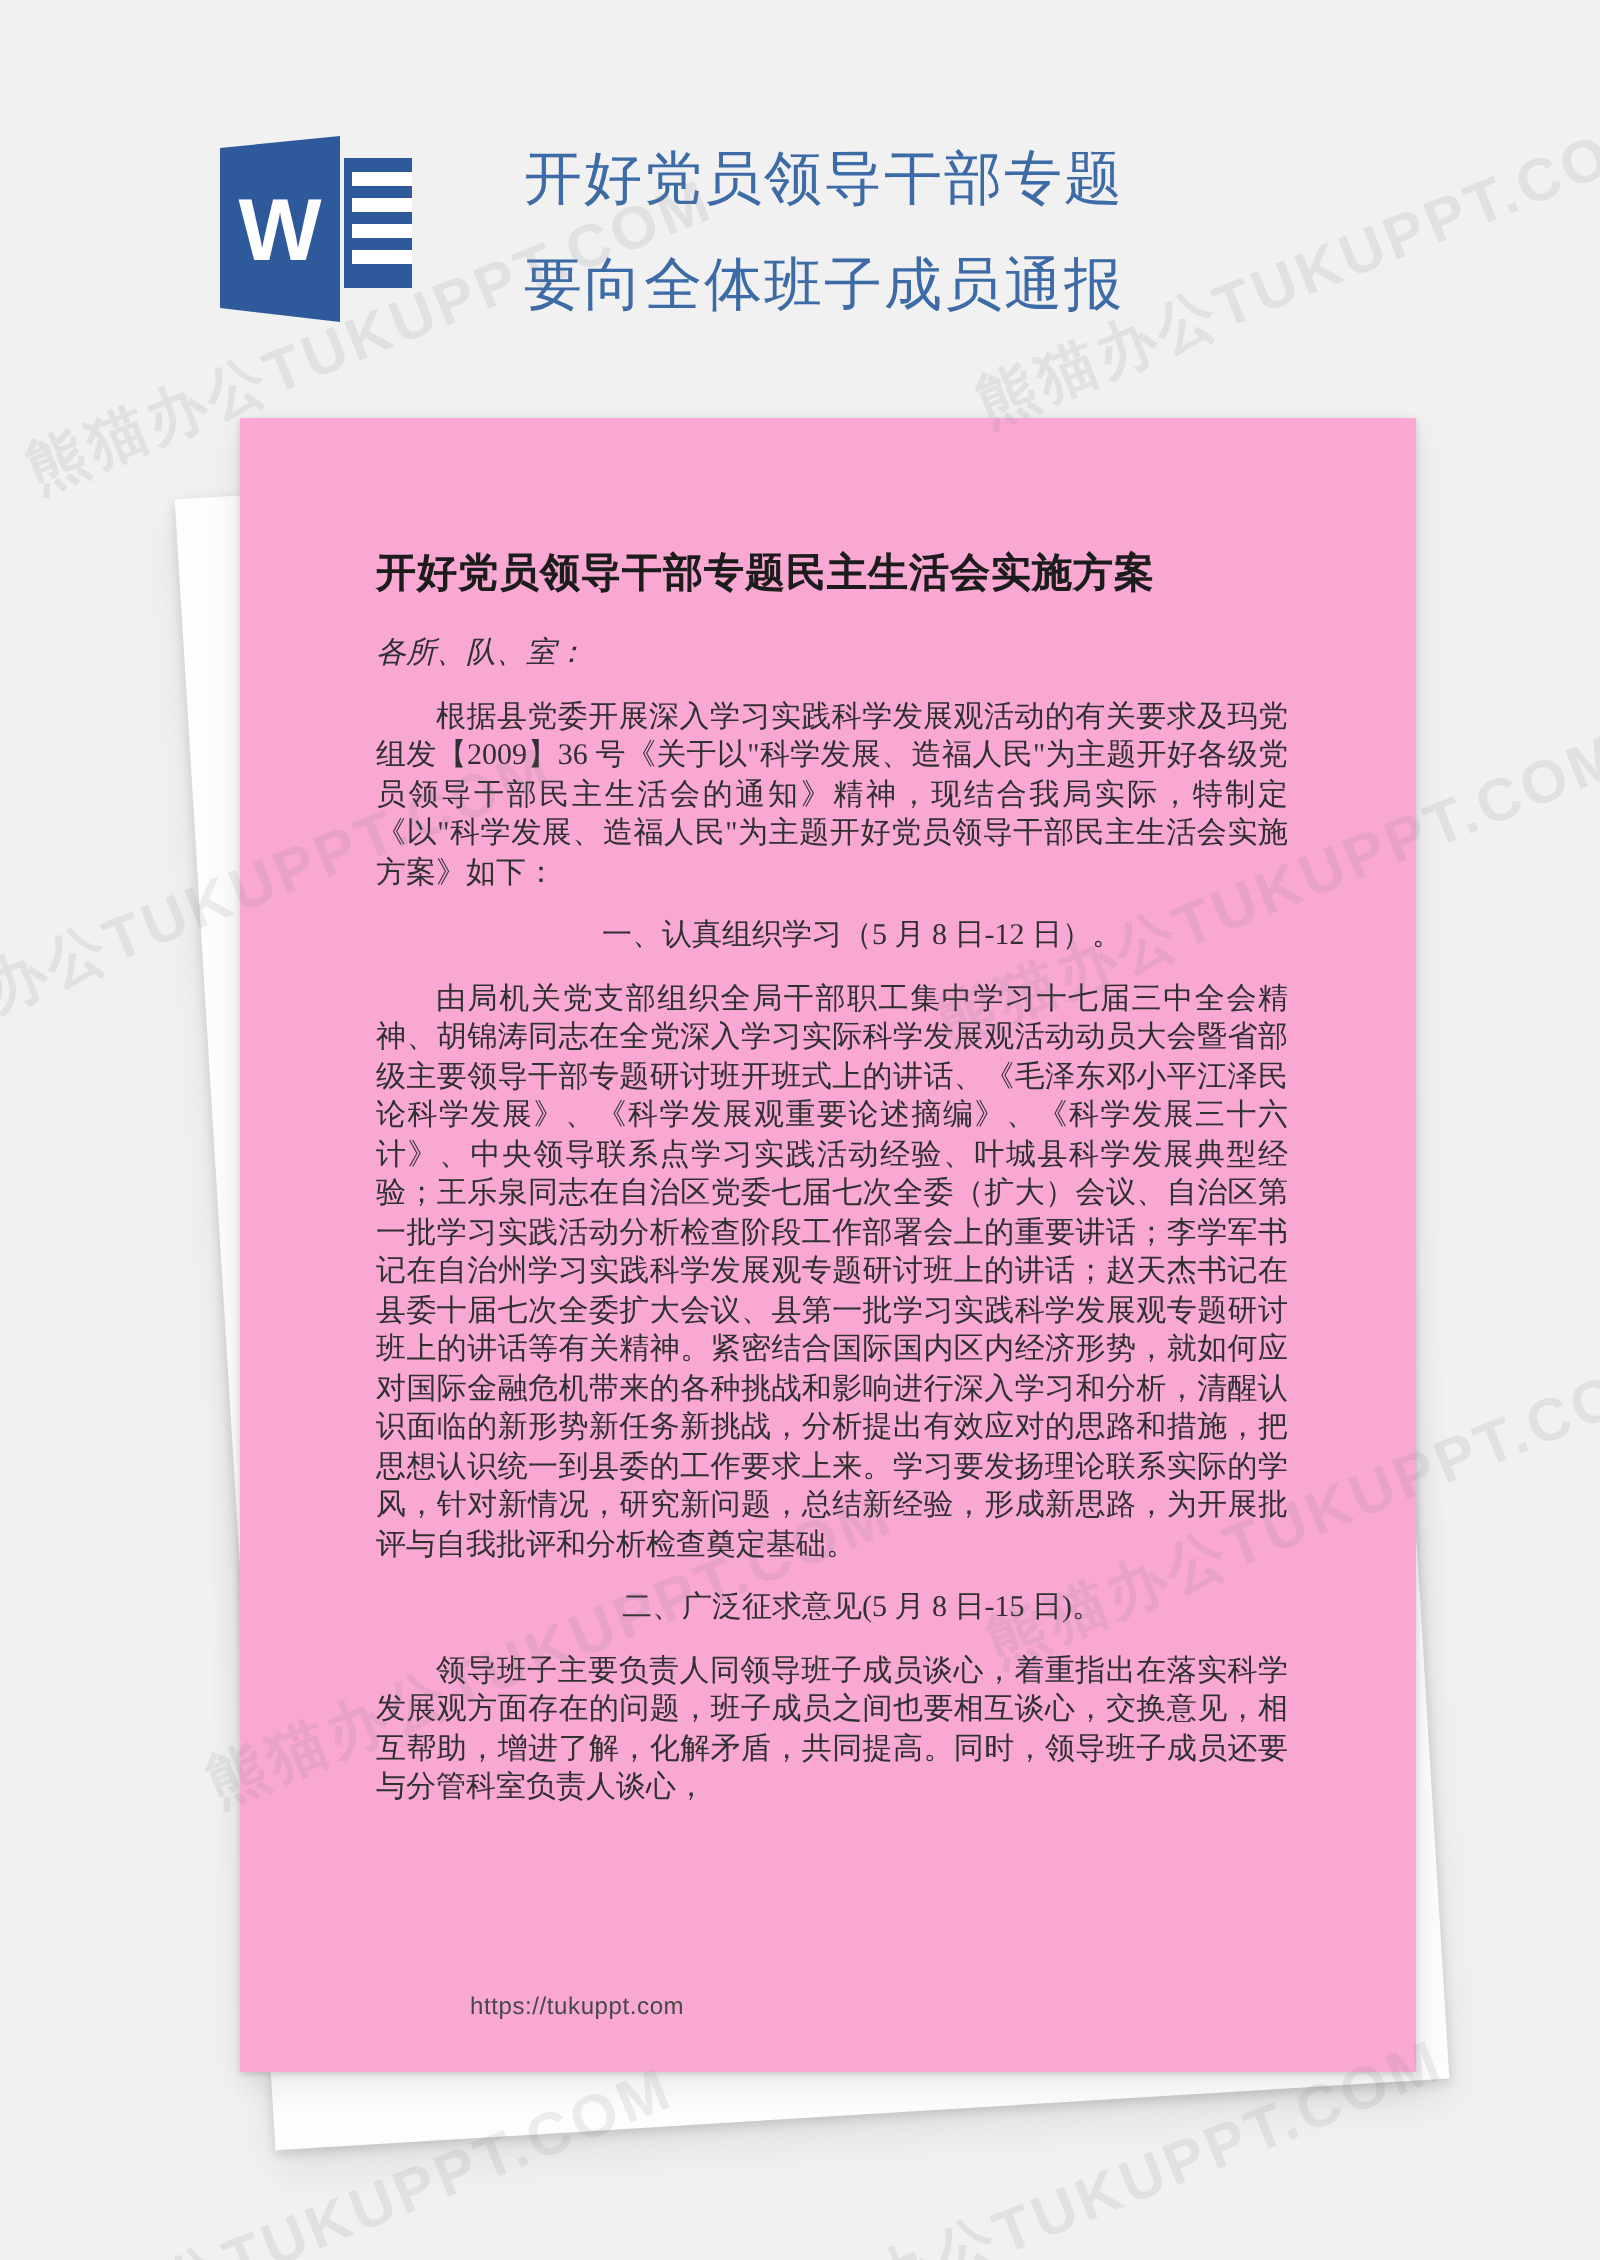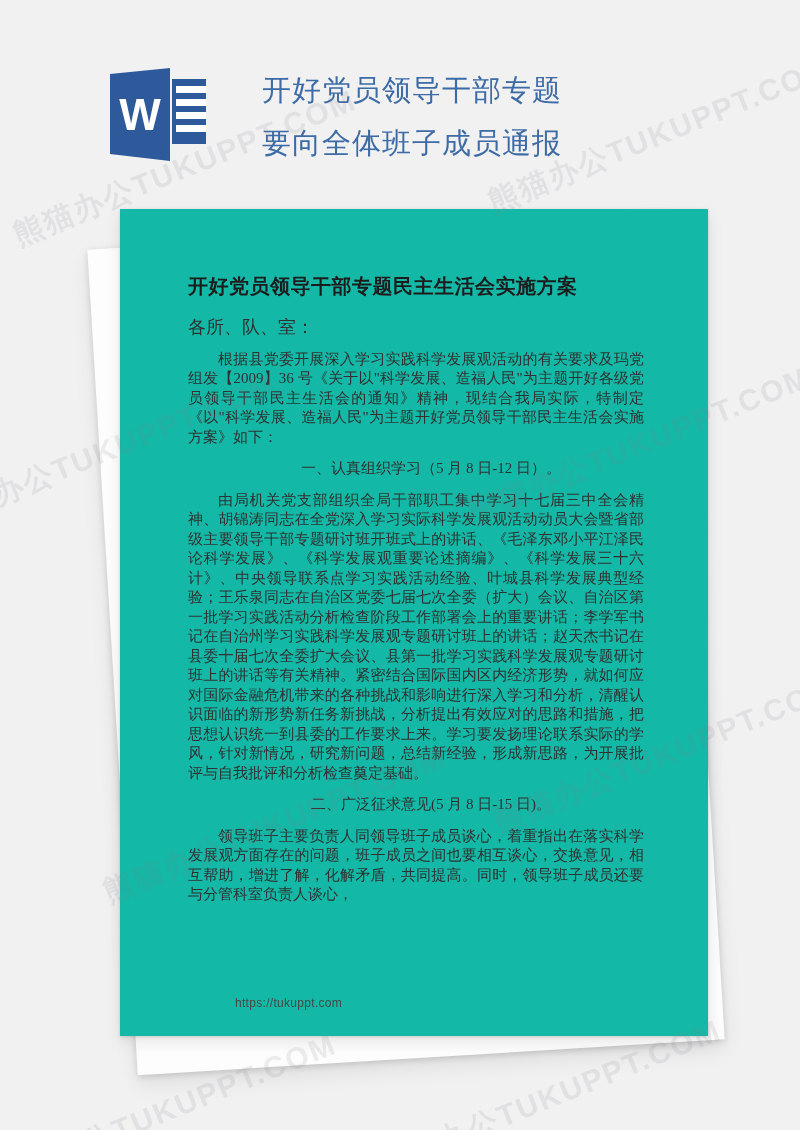--- a/index.html
+++ b/index.html
@@ -17,34 +17,34 @@
   }
   
   .page-back{
     position:absolute;left:120px;top:209px;width:588px;height:827px;
     background:#fdfdfd;
     transform:translate(-8px,22px) rotate(-3.5deg);
     box-shadow:0 2px 6px rgba(0,0,0,.14),0 10px 22px rgba(0,0,0,.08);
   }
   .page{
     position:absolute;left:120px;top:209px;width:588px;height:827px;
-    background:#14b8a6;overflow:hidden;
+    background:#f9a8d4;overflow:hidden;
     box-shadow:0 1px 3px rgba(0,0,0,.15),0 6px 16px rgba(0,0,0,.09);
   }
   .page-inner{
     position:absolute;left:0;top:0;right:0;bottom:0;
     padding:64px 64px 70px 68px;box-sizing:border-box;
     font-family:"Liberation Serif","DejaVu Serif",serif;
     color:#303030;
   }
   .doc-title{
     font-size:20px;font-weight:bold;color:#1c1c1c;
     margin:0 0 18px 0;letter-spacing:.5px;
   }
-  .salutation{font-size:18px;line-height:19.5px;margin:0 0 12px 0;}
+  .salutation{font-size:15px;line-height:19.5px;margin:0 0 12px 0;font-style:italic;}
   .para{
     font-size:15px;line-height:19.5px;margin:0 0 12px 0;
     text-align:justify;text-indent:2em;word-break:break-all;
   }
   .para.heading{text-align:center;}
   .doc-footer{
     position:absolute;left:68px;bottom:26px;
     font-family:"Liberation Sans","DejaVu Sans",sans-serif;
     font-size:12px;color:#474747;text-decoration:none;letter-spacing:.3px;margin-left:47px;
   }

